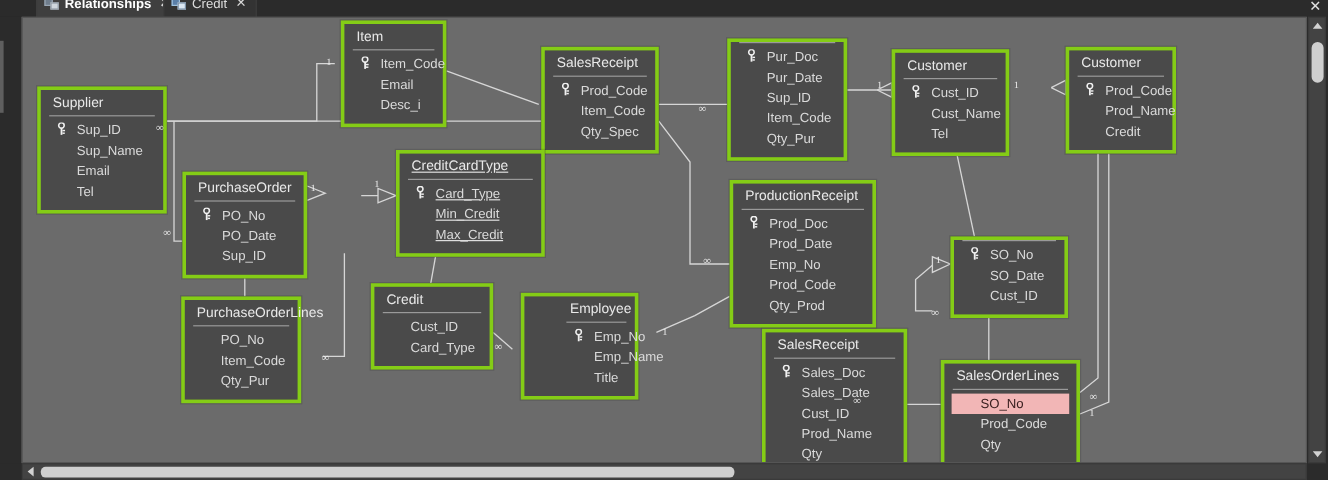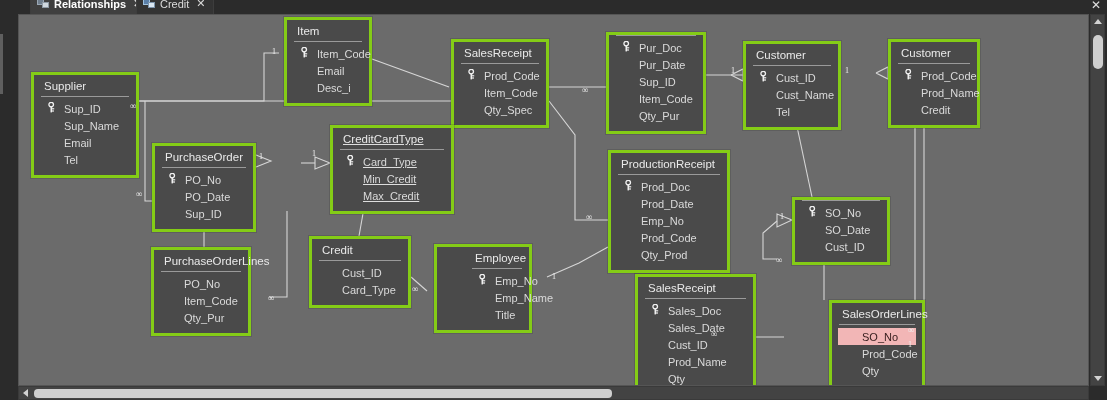--- a/index.html
+++ b/index.html
@@ -500,21 +500,21 @@
                     <rect x="5" y="6.2" width="2.2" height="1.2" fill="#f0f0f0"></rect>
                     <rect x="5" y="8.4" width="2" height="1.2" fill="#f0f0f0"></rect>
                   </svg>
                 </span><span>Sales_Doc</span></div>
               <div class="fld"><span>Sales_Date</span></div>
               <div class="fld"><span>Cust_ID</span></div>
               <div class="fld"><span>Prod_Name</span></div>
               <div class="fld"><span>Qty</span></div>
             </div>
           </div>
-          <div class="tbl" style="left: 810px; top: 285px; width: 96px;">
+          <div class="tbl" style="left: 765px; top: 285px; width: 116px;">
             <div class="tbl-title">SalesOrderLines</div>
             <div class="tbl-sep"></div>
             <div class="tbl-fields">
               <div class="fld sel"><span>SO_No</span></div>
               <div class="fld"><span>Prod_Code</span></div>
               <div class="fld"><span>Qty</span></div>
             </div>
           </div>
         </div>
 

